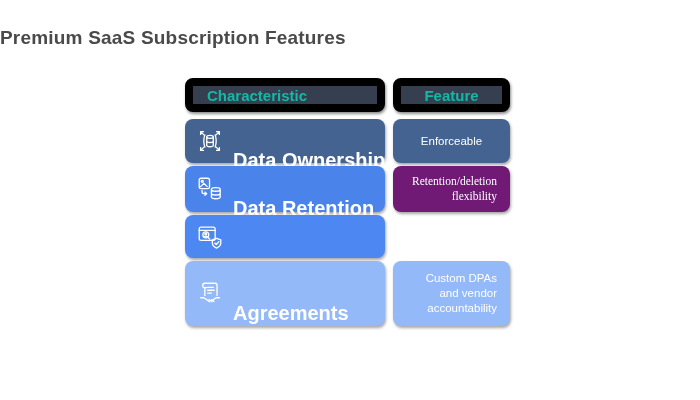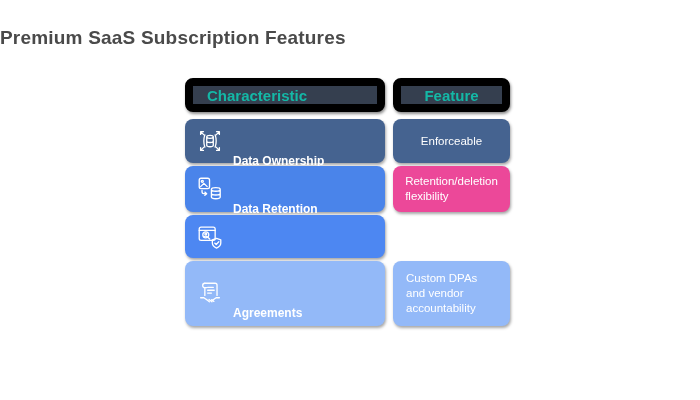--- a/index.html
+++ b/index.html
@@ -45,24 +45,24 @@
   .r4 { height:43px; }
   .r5 { height:65px; margin-bottom:0; }
   .box {
     border-radius:8px;
     color:#fff;
     box-shadow:1px 2px 3px rgba(0,0,0,.35);
     display:flex;
     align-items:center;
   }
   .box.cell-char { padding-left:10px; }
-  .char-label { font-weight:bold; font-size:12px; margin-left:8px; white-space:nowrap;margin-top:39px; }
+  .char-label { font-weight:bold; font-size:20px; margin-left:8px; white-space:nowrap;margin-top:39px; }
   .box.cell-feat {
     justify-content:center;
-    text-align:left;
+    text-align:right;
     font-size:11.5px;
     line-height:1.3;
     padding:12px 13px;
   }
   .icon { width:30px; height:30px; flex:0 0 30px; display:block; }
   .icon svg { width:100%; height:100%; display:block; }
   .icon path, .icon rect, .icon circle {
     fill:none;
     stroke:#ffffff;
     stroke-width:1.4;
@@ -103,21 +103,21 @@
         <svg viewBox="0 0 32 32">
           <rect x="4.5" y="4.5" width="11" height="11" rx="2"></rect>
           <circle cx="7.8" cy="7.8" r="1.1"></circle>
           <path d="M6 13.5 L9.5 10 L13 13.5"></path>
           <path d="M7.5 17.5 V19 a2 2 0 0 0 2 2 H12 M10.5 19.3 L12.5 21 L10.5 22.7"></path>
           <path d="M17.5 16.5 a4.7 1.9 0 0 1 9.4 0 a4.7 1.9 0 0 1 -9.4 0 M17.5 16.5 V24.5 a4.7 1.9 0 0 0 9.4 0 V16.5 M17.5 20.5 a4.7 1.9 0 0 0 9.4 0"></path>
         </svg>
       </span>
       <span class="char-label">Data Retention</span>
     </div>
-    <div class="box cell-feat" style="background-color: #ec4899;">Retention/deletion flexibility</div>
+    <div class="box cell-feat" style="background-color: #701a75; font-family: Liberation Serif, serif;">Retention/deletion flexibility</div>
   </div>
 
   <div class="row body-row r4">
     <div class="box cell-char" style="background-color: rgb(77, 135, 242);">
       <span class="icon">
         <svg viewBox="0 0 32 32">
           <rect x="4.5" y="5.5" width="17" height="14" rx="2"></rect>
           <path d="M4.5 9 H21.5"></path>
           <circle cx="11.5" cy="13.7" r="3.2"></circle>
           <circle cx="11.5" cy="12.8" r="1"></circle>

